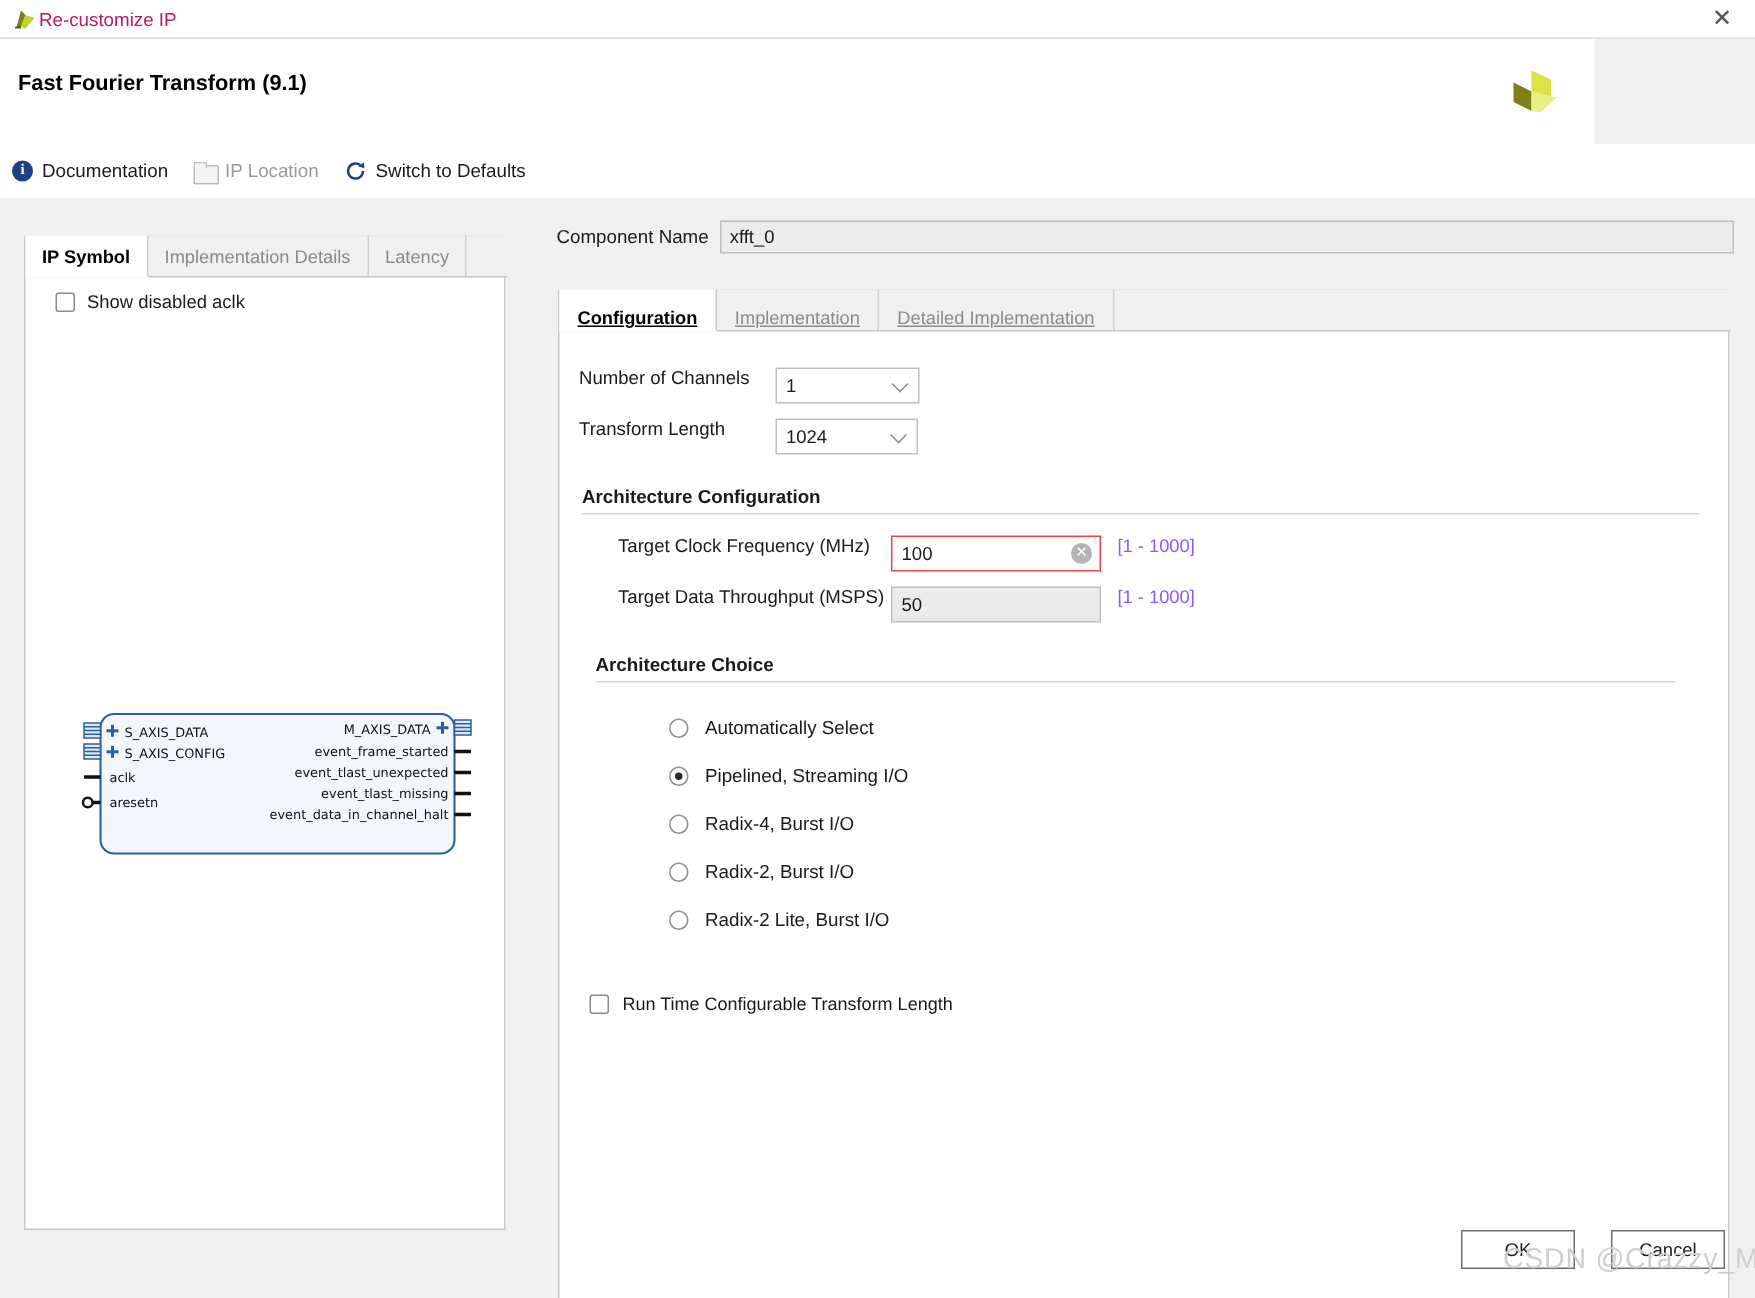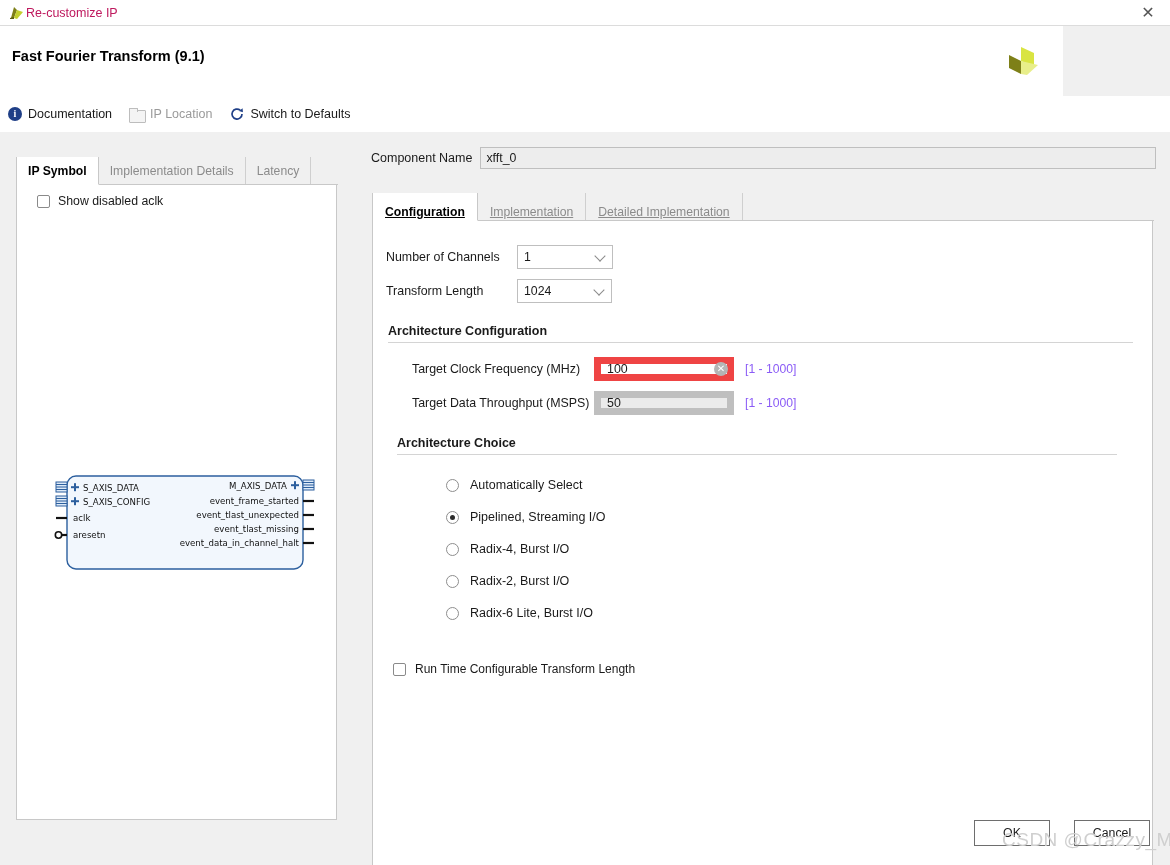--- a/index.html
+++ b/index.html
@@ -157,21 +157,21 @@
   }
   .rtab.active {
     background: #ffffff; color: #000; font-weight: bold;
     border-bottom: 1px solid #ffffff; margin-bottom: -1px;
     border-right: 1px solid #c8c8c8;
   }
   .rtab-filler { flex: 1; border-right: none; }
 
   .form { position: absolute; left: 0; top: 28px; width: 781px; }
 
-  .frow { display: flex; align-items: center; margin-bottom: 10px; }
+  .frow { display: flex; align-items: flex-start; margin-bottom: 10px; }
   .frow-label { font-size: 12.4px; color: #1a1a1a; }
 
   .sel {
     position: relative; height: 24px;
     border: 1px solid #bfbfbf; background: #ffffff;
     display: flex; align-items: center;
     font-size: 12.3px; padding-left: 6px; cursor: default;
   }
   .sel .chev {
     position: absolute; right: 8px; top: 50%;
@@ -180,21 +180,21 @@
     transform: rotate(45deg);
   }
 
   .section-head {
     font-size: 12.5px; font-weight: bold; color: #1a1a1a;
     margin-bottom: 4px;
   }
   .section-rule { height: 1px; background: #d4d4d4; }
 
   .txt-input {
-    height: 24px; border: 7px solid #ef4444; background: #ffffff;
+    height: 24px; border: 1px solid #ef4444; background: #ffffff;
     font-family: "Liberation Sans", sans-serif; font-size: 12.4px;
     color: #1a1a1a; padding: 0 24px 0 6px;
   }
   .txt-input.disabled { background: #ebebeb; border-color: #bfbfbf; }
   .clear-icon {
     position: absolute; width: 14px; height: 14px; border-radius: 50%;
     background: #b5b5b5; color: #ffffff; font-size: 10px; line-height: 14px;
     text-align: center; font-family: "Liberation Sans", sans-serif;
     cursor: default;
   }
@@ -437,21 +437,21 @@
         <div class="radio-row">
           <span class="radio"></span>
           <span class="radio-label">Radix-4, Burst I/O</span>
         </div>
         <div class="radio-row">
           <span class="radio"></span>
           <span class="radio-label">Radix-2, Burst I/O</span>
         </div>
         <div class="radio-row">
           <span class="radio"></span>
-          <span class="radio-label">Radix-6 Lite, Burst I/O</span>
+          <span class="radio-label">Radix-2 Lite, Burst I/O</span>
         </div>
       </div>
 
       <div class="run-time-row" style="margin-top:42px; margin-left:20px;">
         <span class="cbox"></span>
         <span>Run Time Configurable Transform Length</span>
       </div>
 
     </div>
   </div>

